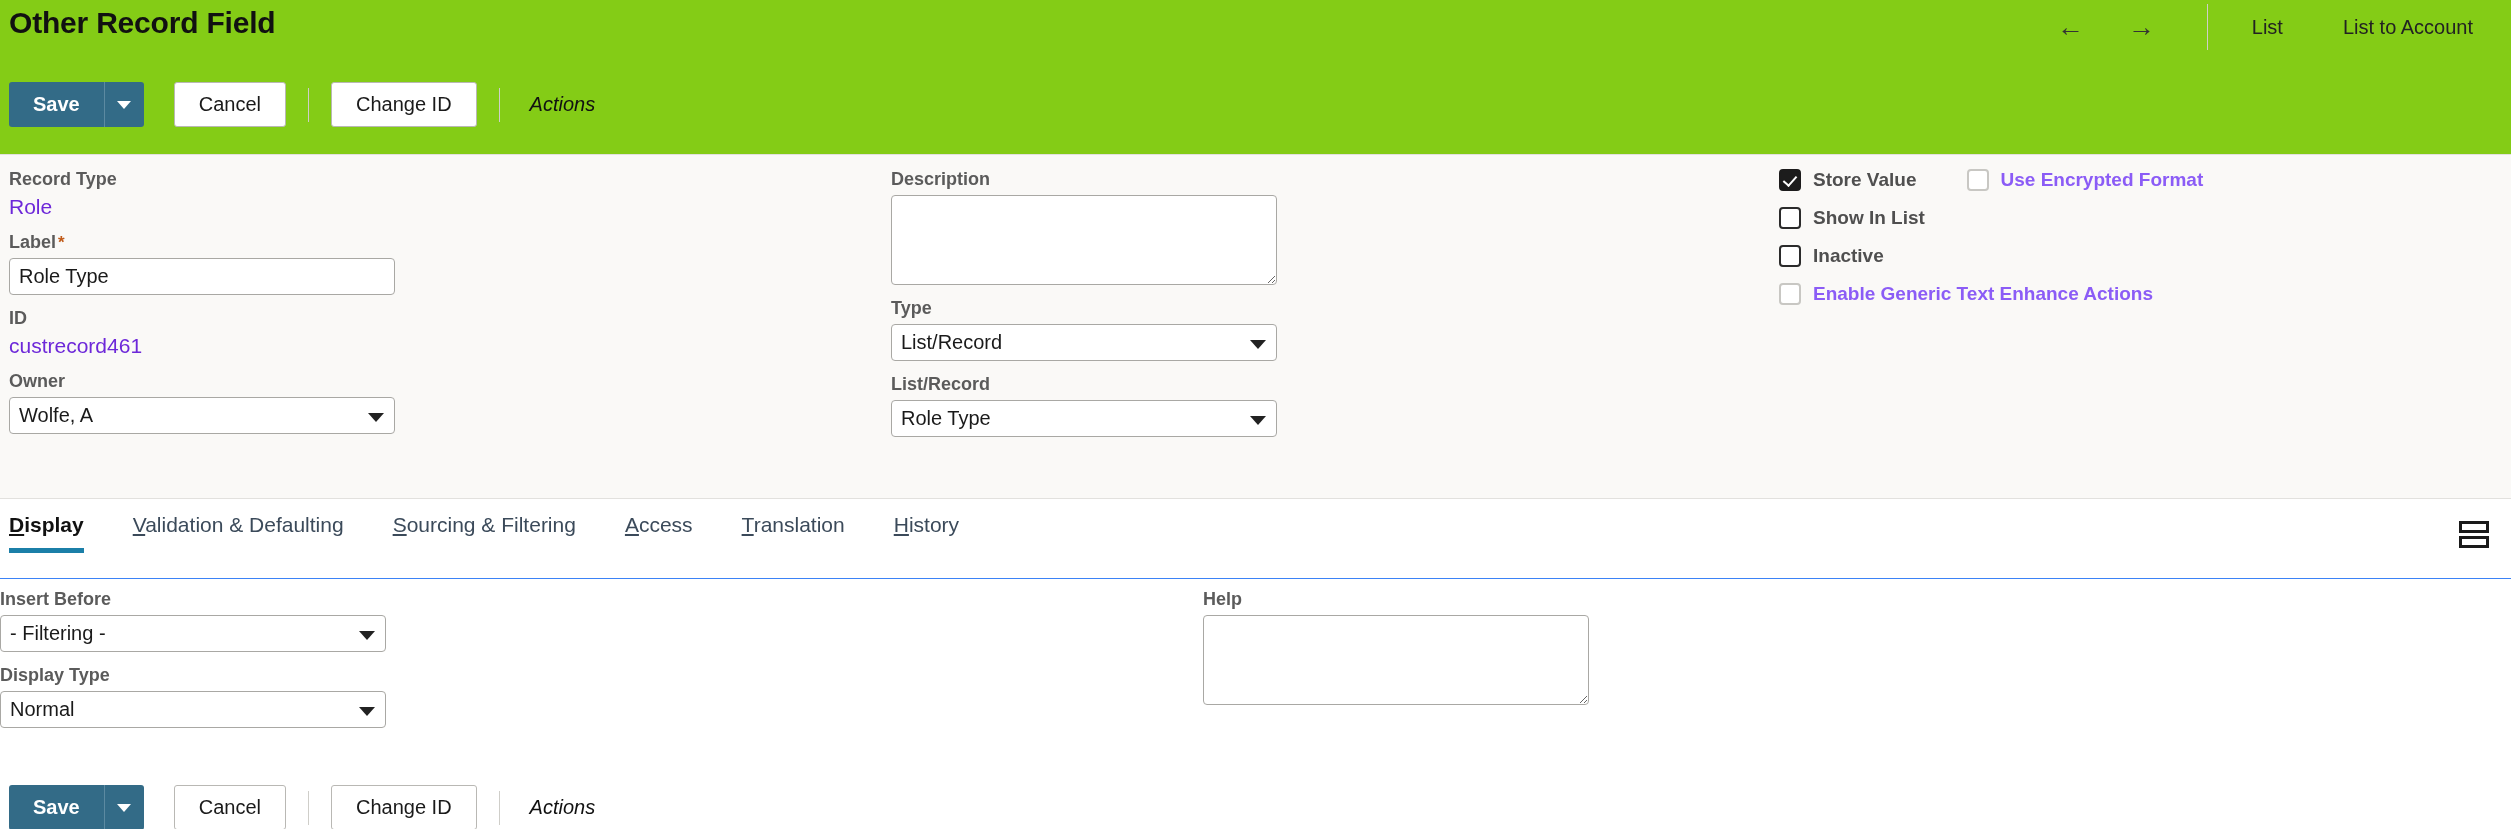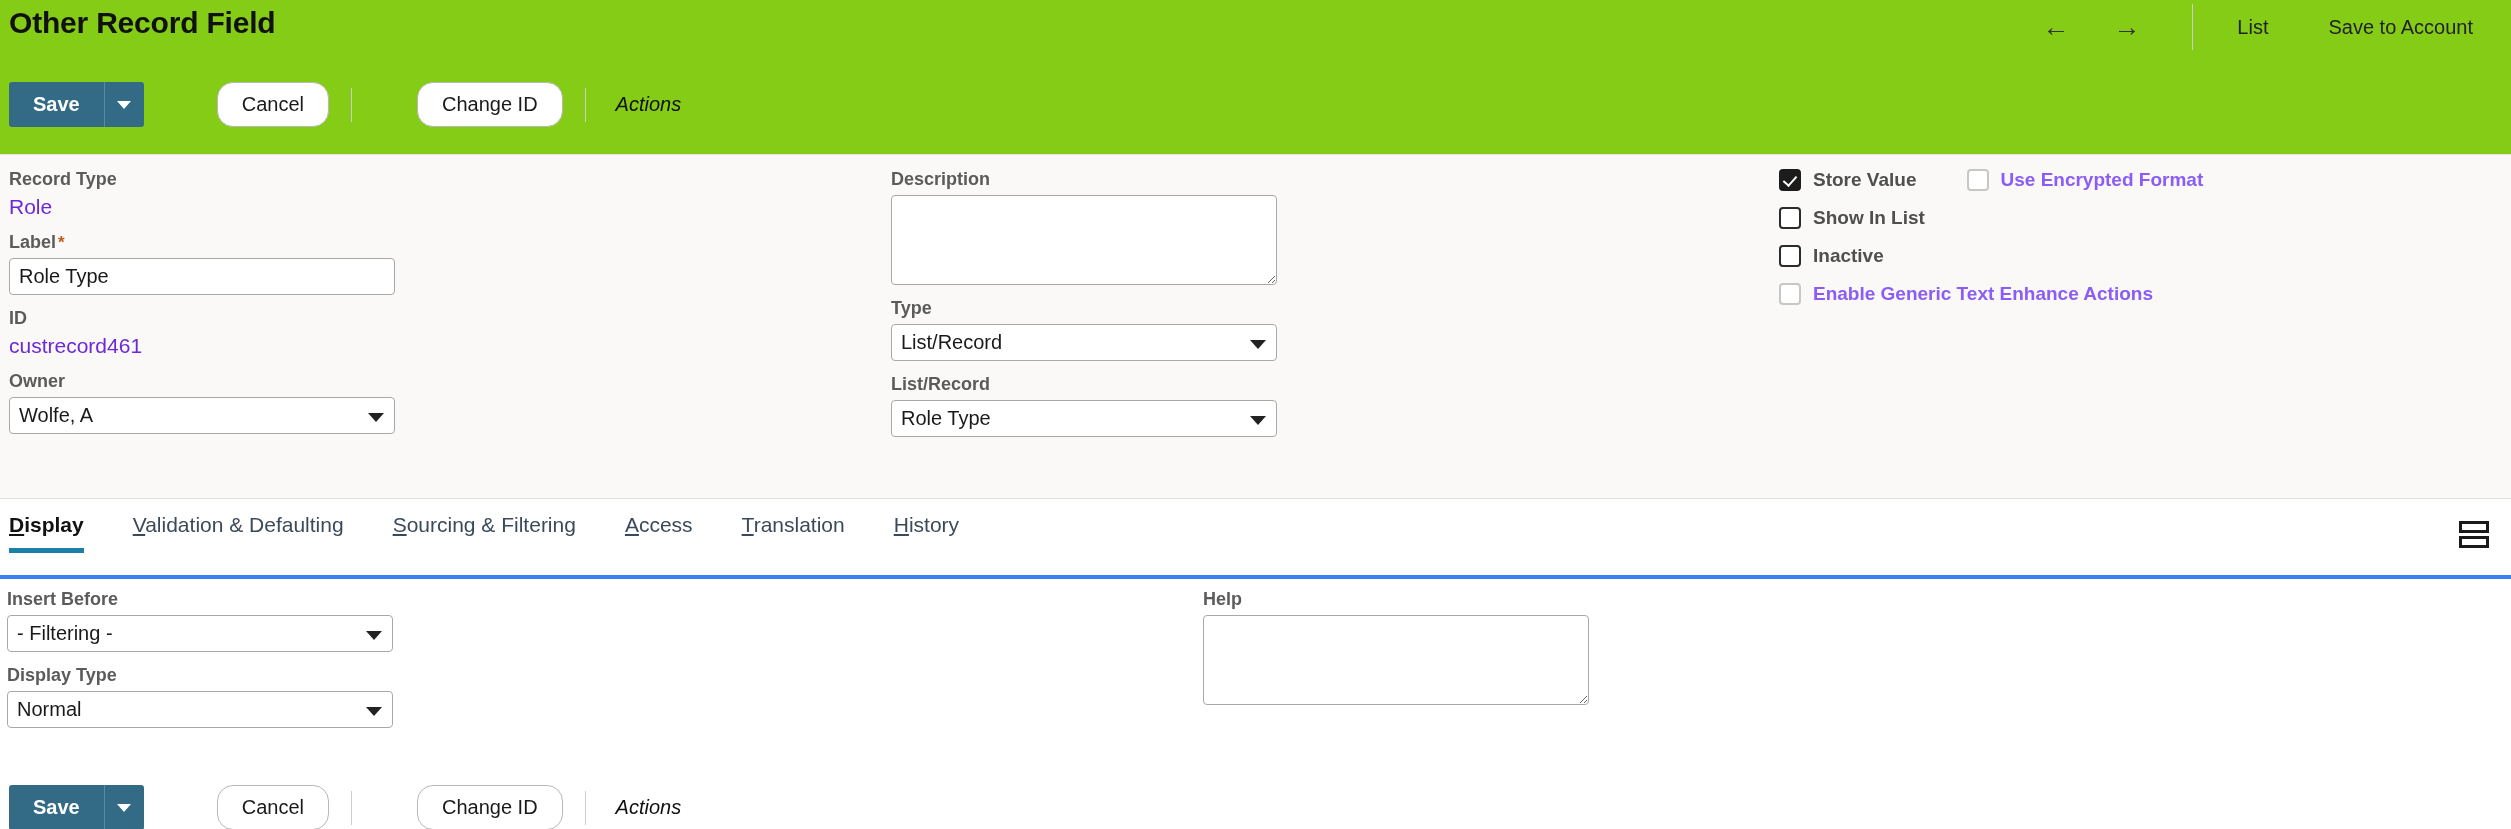--- a/index.html
+++ b/index.html
@@ -98,27 +98,26 @@
     width: 0; height: 0;
     border-left: 7px solid transparent;
     border-right: 7px solid transparent;
     border-top: 8px solid #ffffff;
   }
   .btn-secondary {
     background: #ffffff;
     color: #1a1a1a;
     font-size: 20px;
     border: 1px solid #b9b8b4;
-    border-radius: 16px;
+    border-radius: 3px;
     height: 45px;
     padding: 0 24px;
     cursor: pointer;
     font-family: inherit;
     white-space: nowrap;
-    margin-left: 43px;
   }
   .bar-sep {
     width: 1px;
     height: 34px;
     background: #cfcec9;
   }
   .bar-gap-sm { width: 22px; }
   .bar-gap-md { width: 30px; }
   .actions-link {
     font-size: 20px;
@@ -271,21 +270,21 @@
     white-space: nowrap;
   }
   .cbx-label.dim { color: #8b5cf6; }
   .cbx-gap { width: 50px; }
 
   
   .tab-zone {
     background: #ffffff;
     position: relative;
     height: 80px;
-    border-bottom: 4px solid #3b82f6;
+    border-bottom: 1px solid #3b82f6;
   }
   .tabs {
     position: absolute;
     left: 9px;
     top: 14px;
     display: flex;
     align-items: flex-end;
   }
   .tab {
     font-size: 21px;
@@ -329,21 +328,21 @@
     background: #ffffff;
     box-sizing: border-box;
   }
 
   
   .lower-area {
     background: #ffffff;
     position: relative;
     height: 194px;
   }
-  .lower-left { position: absolute; left: 7px; top: 10px; }
+  .lower-left { position: absolute; left: 0; top: 10px; }
   .lower-mid  { position: absolute; left: 1203px; top: 10px; }
   .help-textarea {
     width: 386px;
     height: 90px;
   }
 
   
   .bottom-bar {
     background: #ffffff;
     position: relative;
@@ -358,21 +357,21 @@
 
 <div class="header-band">
 
   <div class="page-title">Other Record Field</div>
 
   <div class="header-right">
     <span class="nav-arrow">←</span>
     <span class="nav-arrow">→</span>
     <span class="header-divider"></span>
     <span class="header-link">List</span>
-    <span class="header-link last">Save to Account</span>
+    <span class="header-link last">List to Account</span>
   </div>
 
   <div class="button-bar">
     <span class="btn-split">
       <button class="btn-primary">Save</button>
       <button class="btn-primary-caret">
         <span class="caret-down"></span>
       </button>
     </span>
     <span class="bar-gap-md"></span>

